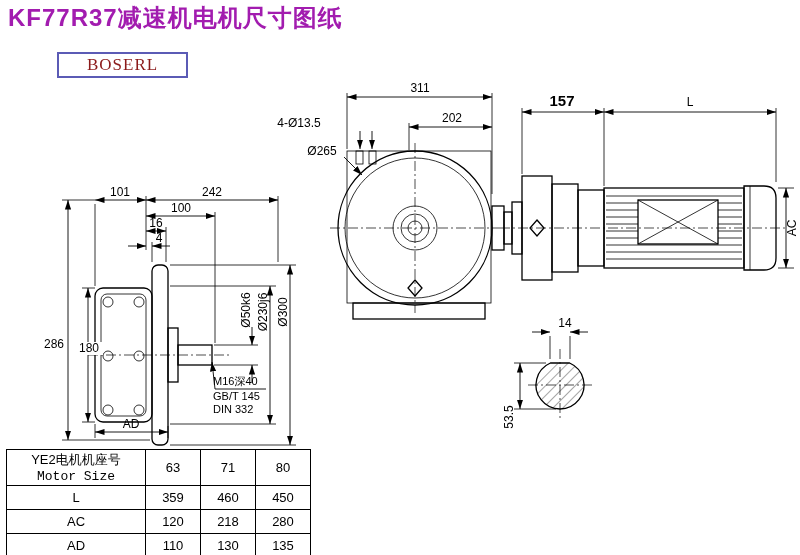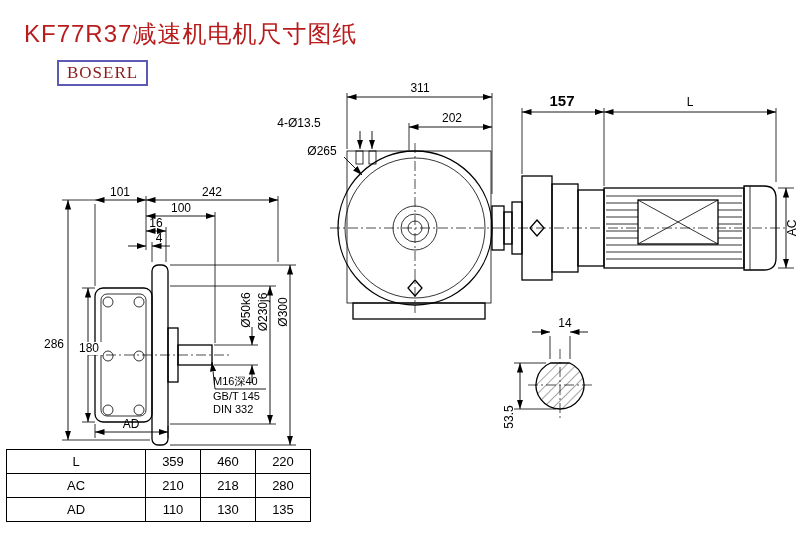--- a/index.html
+++ b/index.html
@@ -1,26 +1,26 @@
 <!DOCTYPE html>
 <html><head>
 <meta charset="utf-8">
 <style>
   html,body{margin:0;padding:0;}
   body{
     width:800px;height:555px;position:relative;background:#ffffff;
     font-family:"Liberation Sans","DejaVu Sans",sans-serif;overflow:hidden;
   }
   .page-title{
-    position:absolute;left:8px;top:2px;margin:16px;
-    font-size:24px;font-weight:normal;color:#b91c1c;letter-spacing:1px;
+    position:absolute;left:8px;top:2px;margin:0;
+    font-size:24px;font-weight:bold;color:#a21caf;letter-spacing:1px;
   }
   .logo-box{
-    position:absolute;left:57px;top:60px;
-    border:2px solid #5b5bb5;padding:1px 8px;background:#fff;
+    position:absolute;left:57px;top:52px;
+    border:2px solid #5b5bb5;padding:1px 28px;background:#fff;
     color:#8b1a1a;font-family:"Liberation Serif","DejaVu Serif",serif;
     font-size:17px;letter-spacing:1px;
   }
   svg.drawing{position:absolute;left:0;top:0;}
   .ol{fill:none;stroke:#000;stroke-width:1.3;}
   .olw{fill:#fff;stroke:#000;stroke-width:1.3;}
   .th{fill:none;stroke:#000;stroke-width:0.8;}
   .cl{fill:none;stroke:#000;stroke-width:0.7;stroke-dasharray:10 3 2 3;}
   .ext{stroke:#000;stroke-width:0.8;}
   .dim{stroke:#000;stroke-width:0.9;marker-start:url(#ae);marker-end:url(#ae);}
@@ -267,28 +267,37 @@
       <line class="ext" x1="514" y1="409" x2="556" y2="409"></line>
       <line class="dim" x1="520" y1="363" x2="520" y2="409"></line>
       <text class="dt" x="513" y="417" transform="rotate(-90 513 417)">53.5</text>
     </g>
   </g>
 </svg>
 
 <table class="size-table">
   <tbody>
     <tr>
+      <td class="lblcol">
+        <div>YE2电机机座号</div>
+        <div class="mono">Motor Size</div>
+      </td>
+      <td class="numcol">63</td>
+      <td class="numcol">71</td>
+      <td class="numcol">80</td>
+    </tr>
+    <tr>
       <td class="lblcol">L</td>
       <td class="numcol">359</td>
       <td class="numcol">460</td>
-      <td class="numcol">220</td>
+      <td class="numcol">450</td>
     </tr>
     <tr>
       <td class="lblcol">AC</td>
-      <td class="numcol">210</td>
+      <td class="numcol">120</td>
       <td class="numcol">218</td>
       <td class="numcol">280</td>
     </tr>
     <tr>
       <td class="lblcol">AD</td>
       <td class="numcol">110</td>
       <td class="numcol">130</td>
       <td class="numcol">135</td>
     </tr>
   </tbody>

